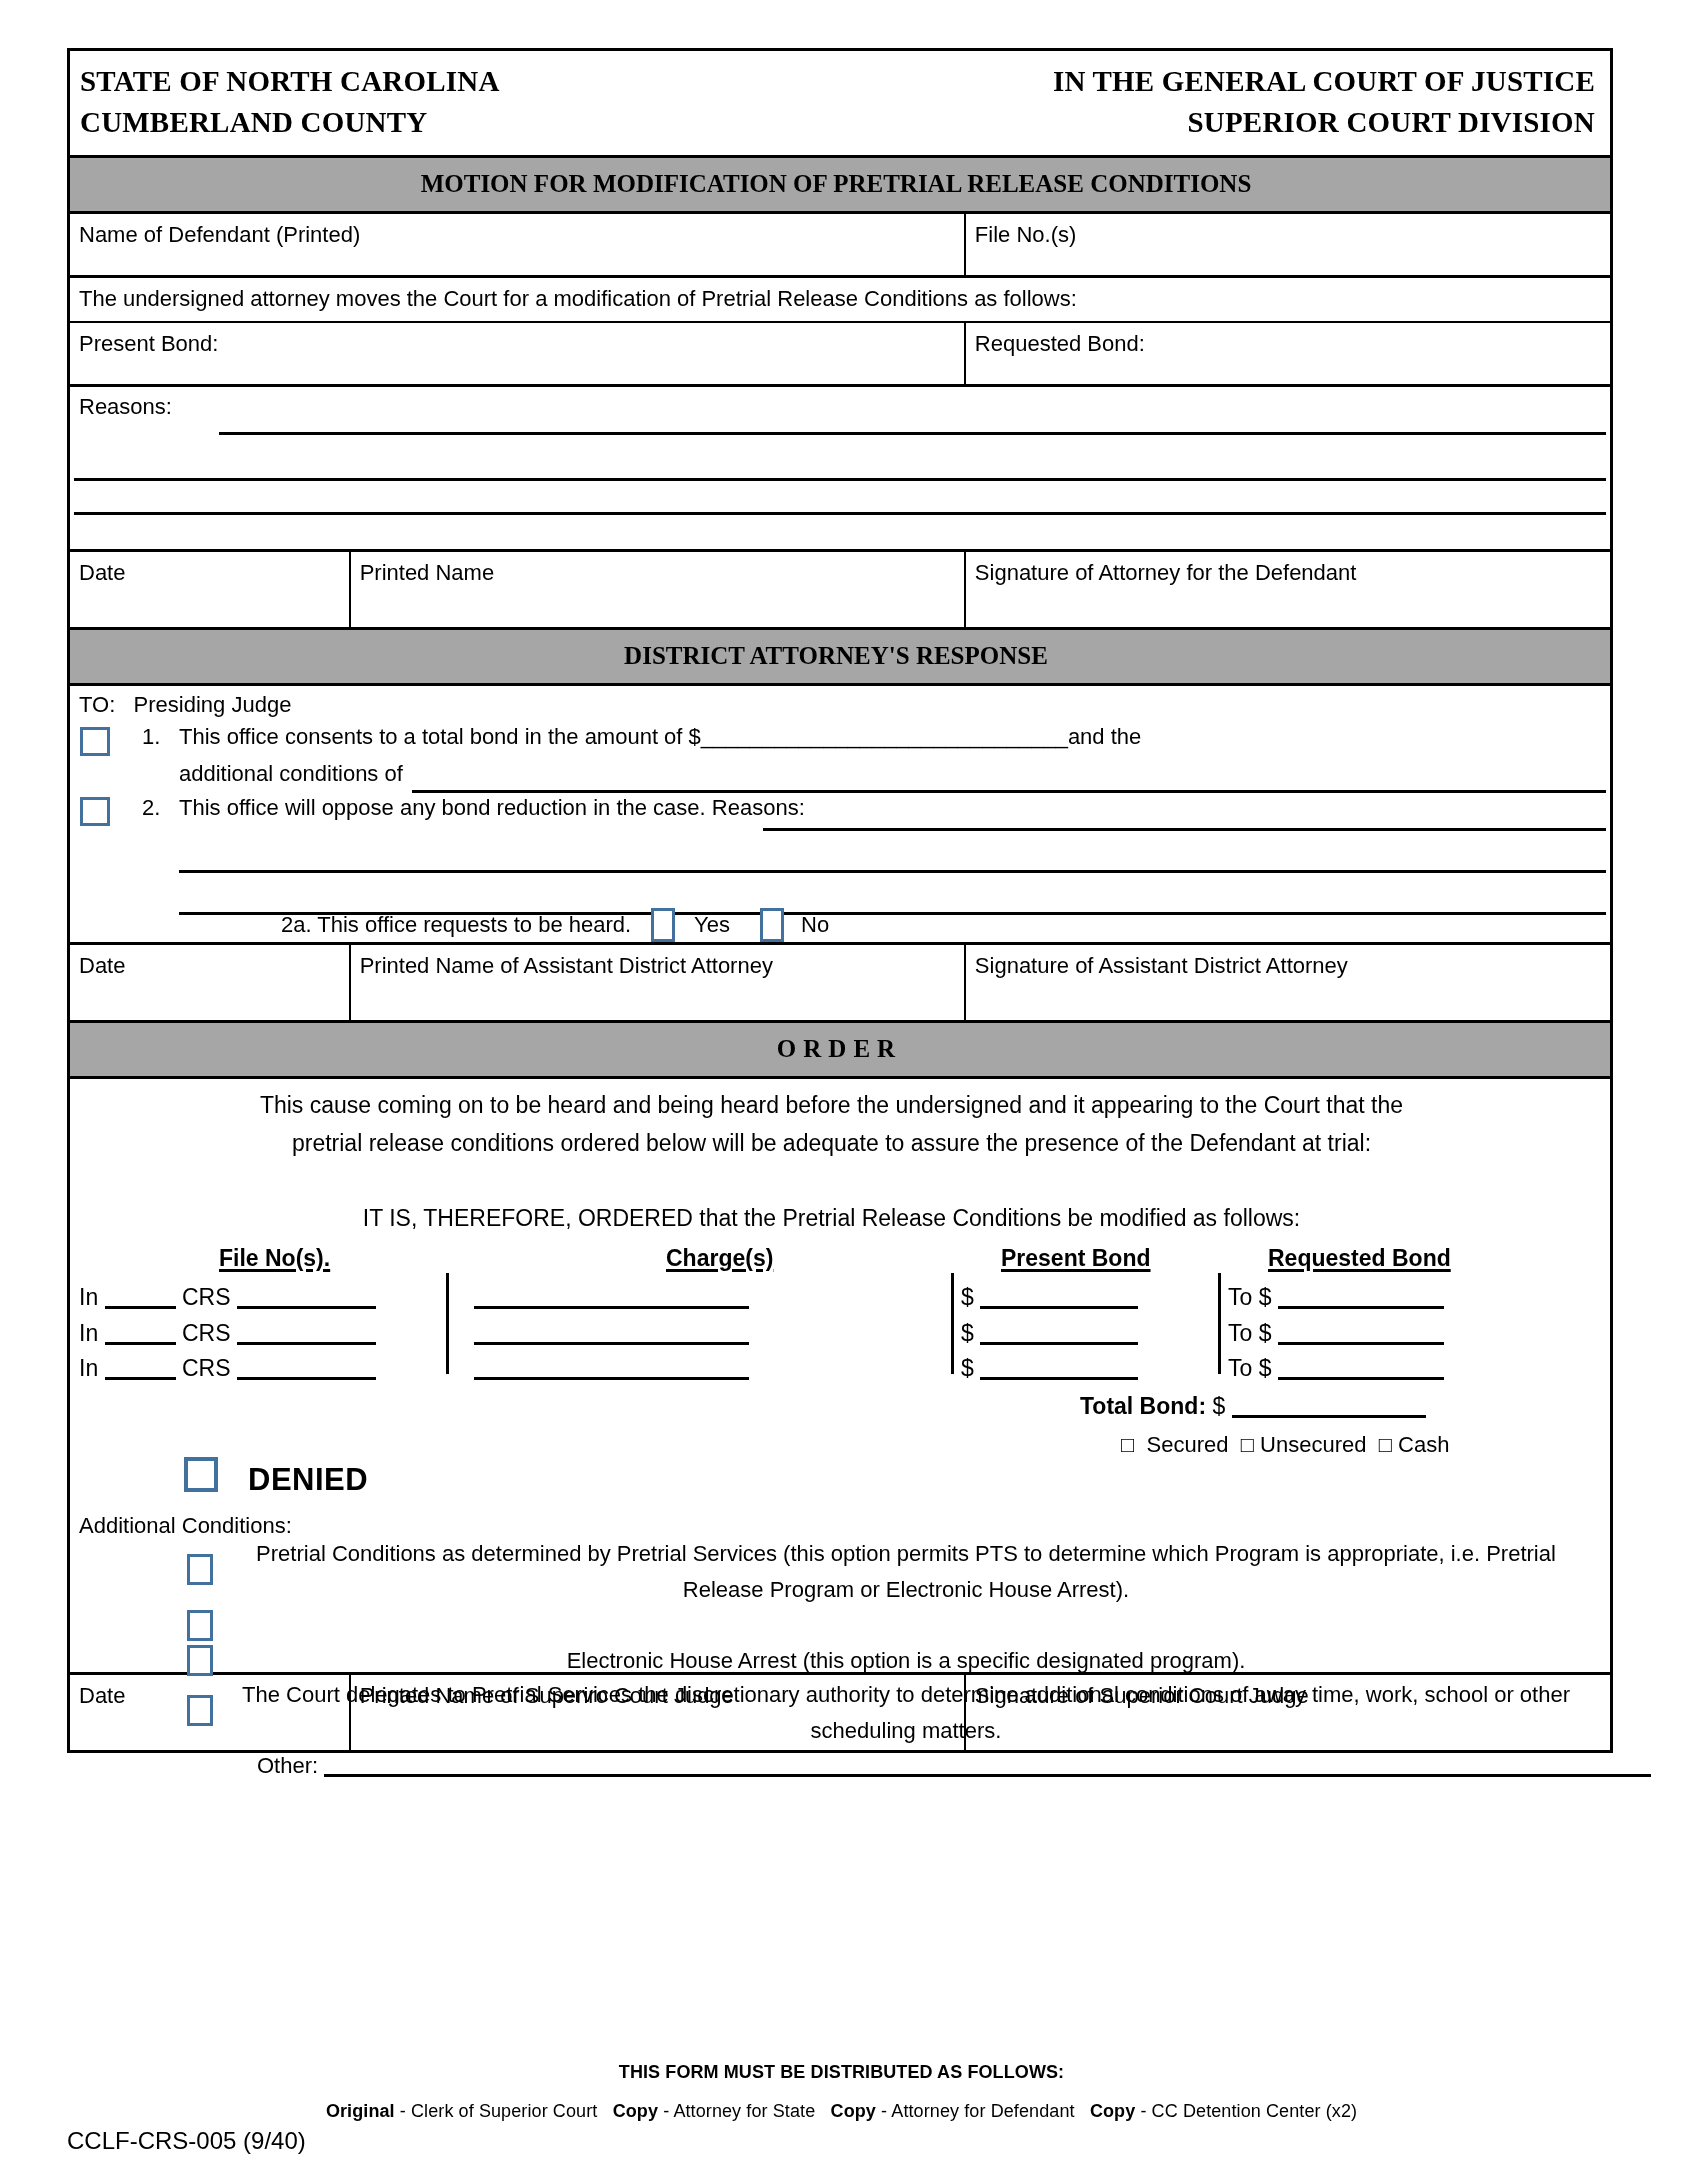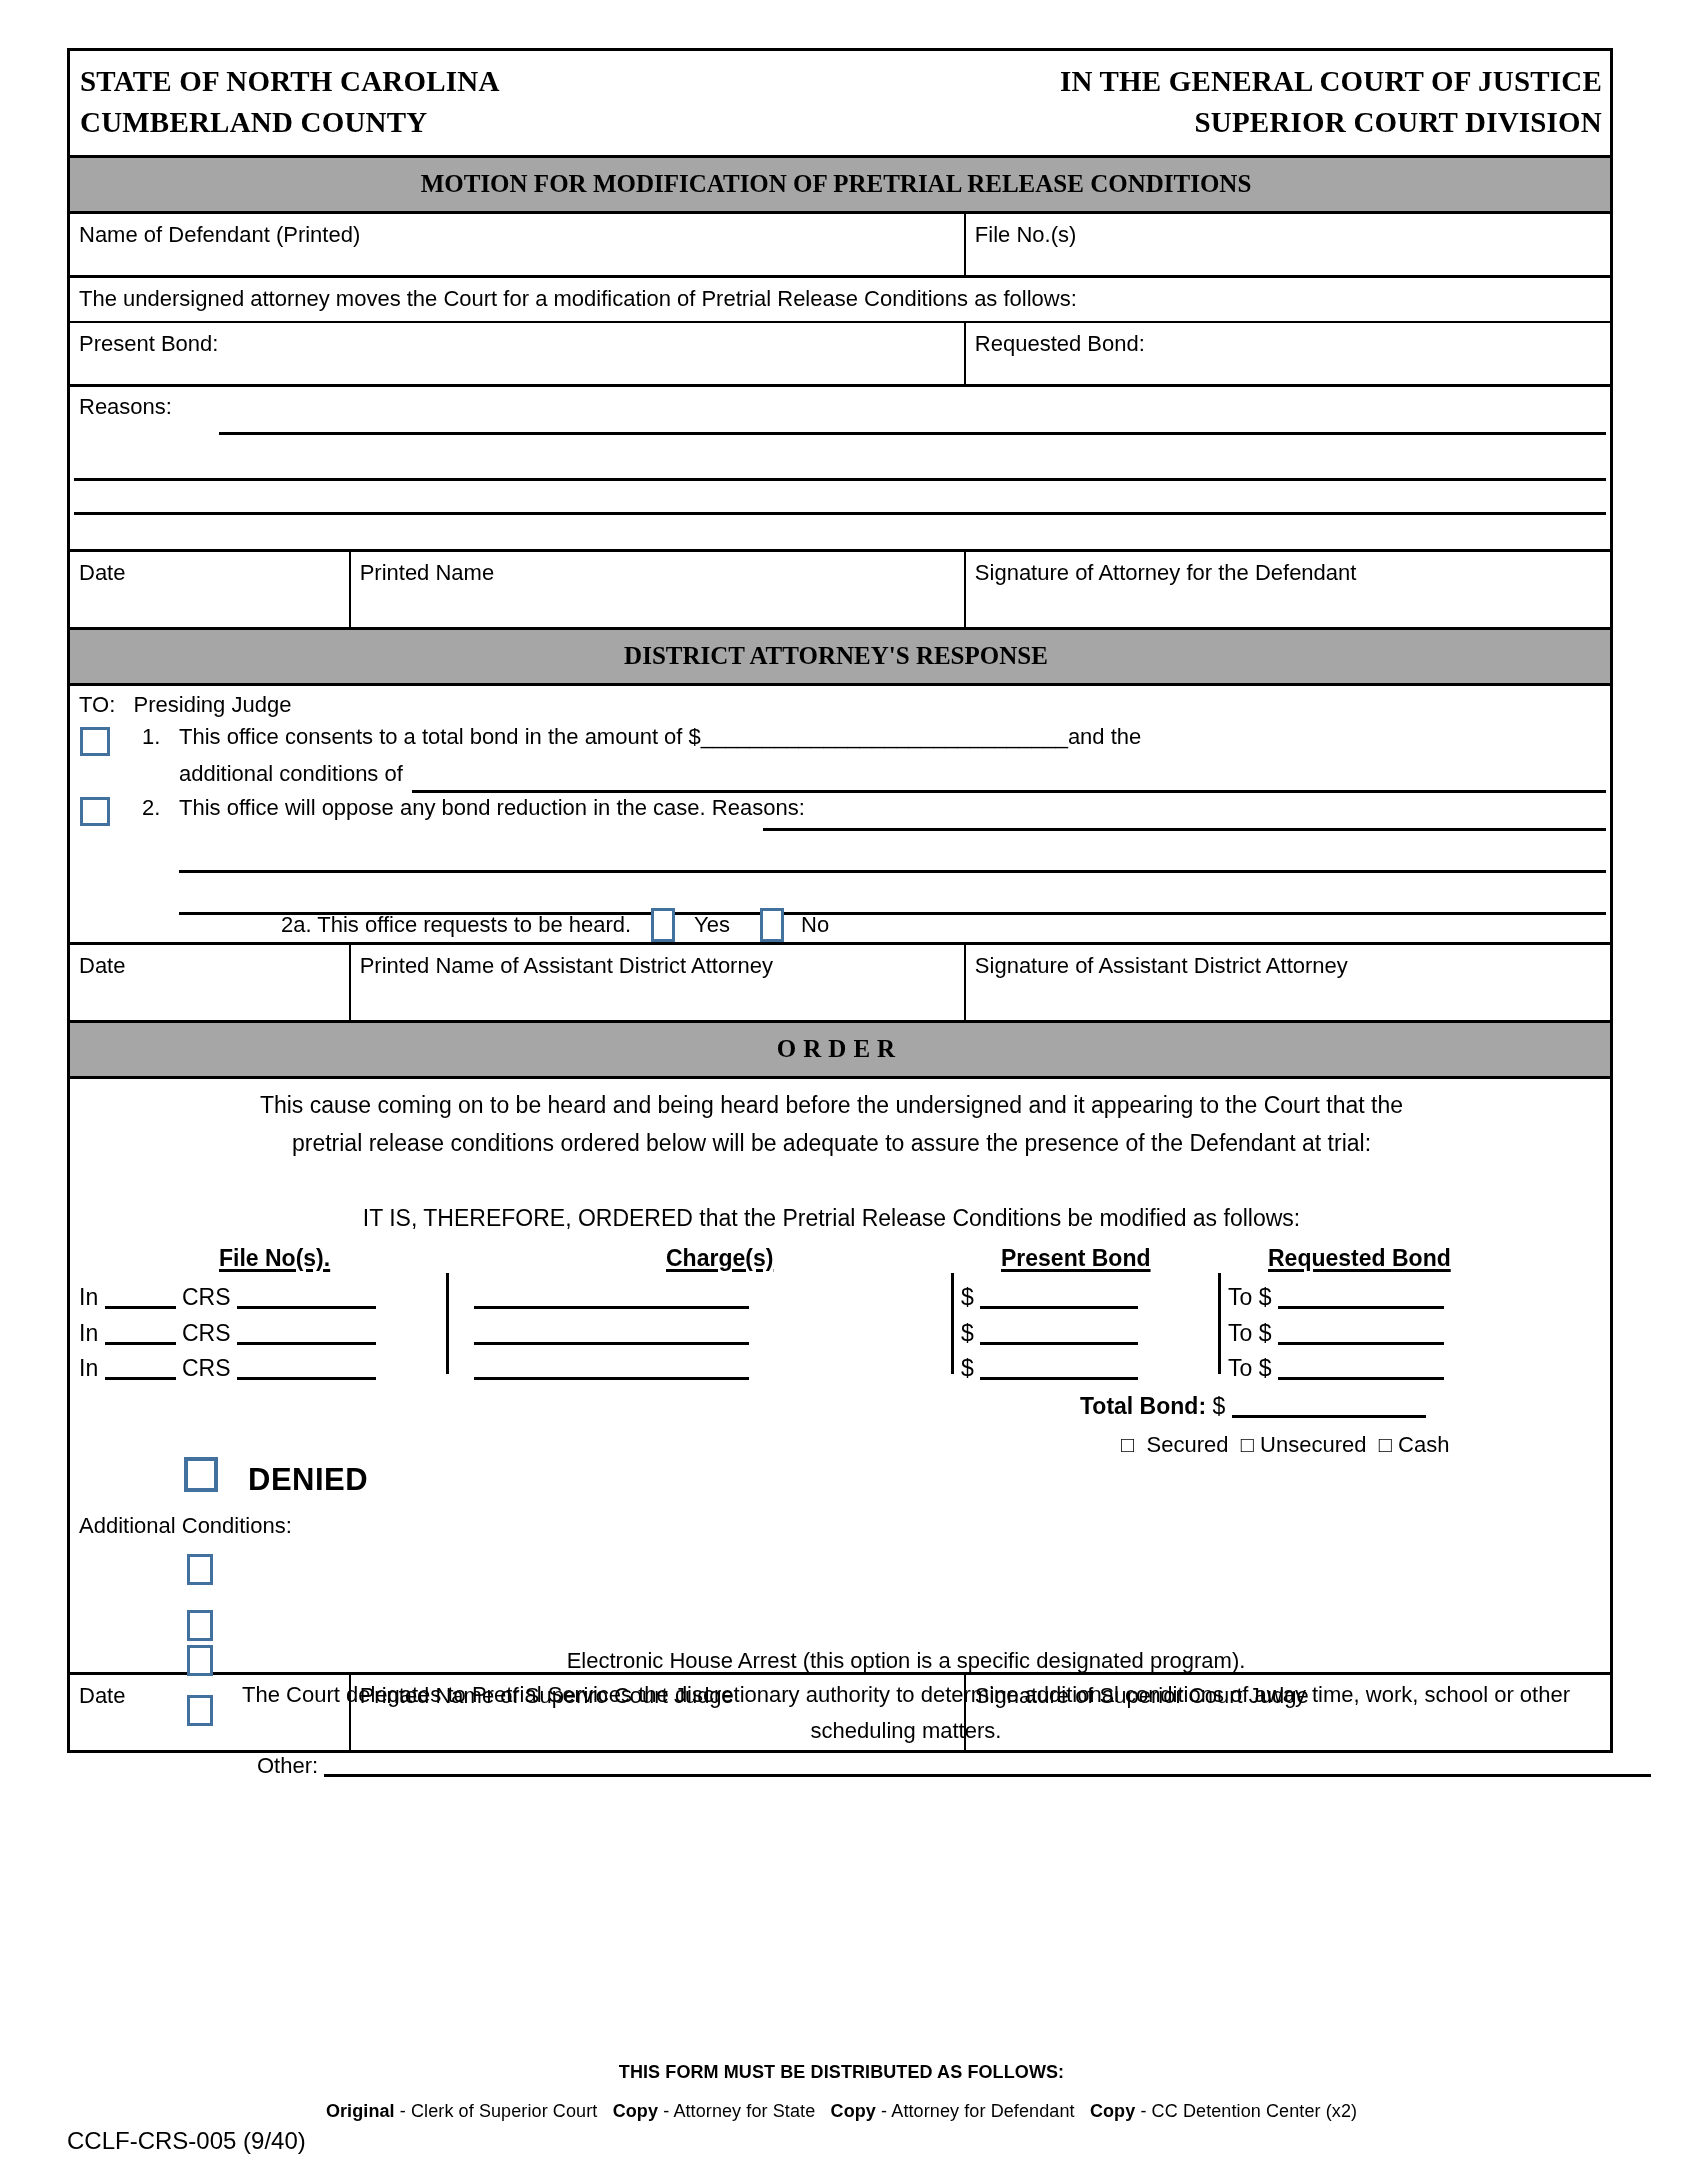--- a/index.html
+++ b/index.html
@@ -35,21 +35,21 @@
   }
   .bt3 { border-top: 3px solid #000; }
   .bt2 { border-top: 2px solid #000; }
 
   
   .hdr {
     font-family: "Liberation Serif", serif;
     font-weight: bold;
     font-size: 29px;
     letter-spacing: 0.2px;
-    padding: 10px 8px 12px 10px;
+    padding: 10px 15px 12px 10px;
     box-sizing: border-box;
     text-align: right;
   }
   .hdr-line {
     display: flex;
     justify-content: space-between;
     align-items: baseline;
     line-height: 1.42;
   }
   .hdr-l { white-space: nowrap; }
@@ -375,20 +375,21 @@
       <span class="totalbond" style="left:1010px; top:309px;"><b>Total Bond:</b> <span>$</span> <span class="uline" style="width:194px;"></span></span>
 
       <span class="secrow" style="left:1051px; top:348px;">□  Secured  □ Unsecured  □ Cash</span>
 
       <div class="chk chk-denied" style="left:114px; top:378px;"></div>
       <span class="denied-label" style="left:178px; top:376px;">DENIED</span>
 
       <span class="addl" style="left:9px; top:429px;">Additional Conditions:</span>
 
       <div class="chk chk-cond" style="left:117px; top:475px;"></div>
+      <span class="cond-text" style="left:163px; top:457px; width:1346px;">Pretrial Conditions as determined by Pretrial Services (this option permits PTS to determine which Program is appropriate, i.e. Pretrial Release Program or Electronic House Arrest).</span>
 
       <div class="chk chk-cond" style="left:117px; top:531px;"></div>
 
       <div class="chk chk-cond" style="left:117px; top:566px;"></div>
       <span class="cond-text" style="left:163px; top:564px; width:1346px;">Electronic House Arrest (this option is a specific designated program).</span>
 
       <div class="chk chk-cond" style="left:117px; top:616px;"></div>
       <span class="cond-text" style="left:163px; top:598px; width:1346px;">The Court delegates to Pretrial Services the discretionary authority to determine additional conditions of away time, work, school or other scheduling matters.</span>
 
       <span class="other-row" style="left:163px; top:669px;margin-left:24px;"><span>Other:</span> <span class="uline" style="width:1327px;"></span></span>

